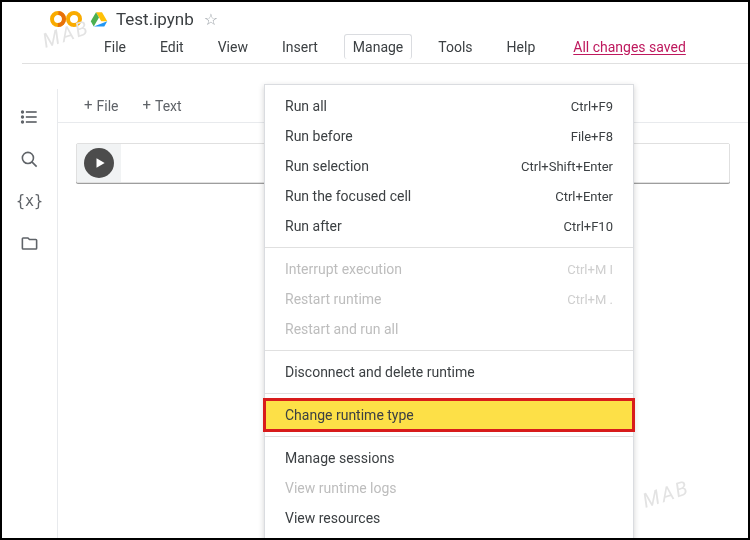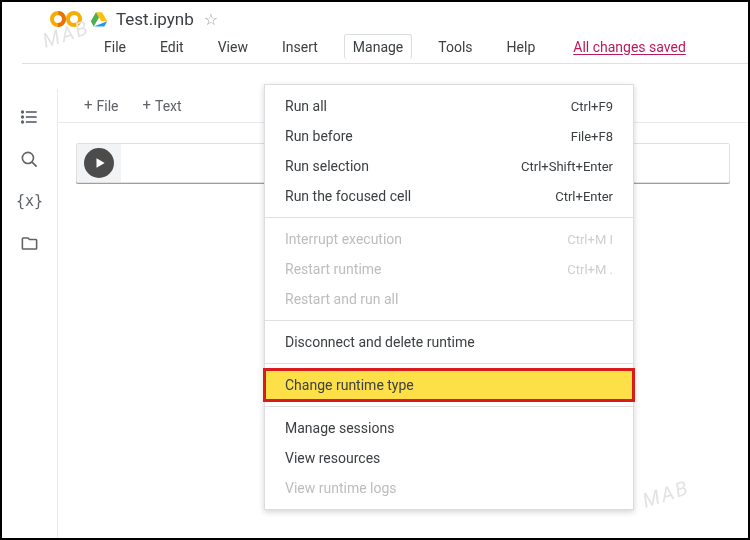--- a/index.html
+++ b/index.html
@@ -241,20 +241,24 @@
     <span class="shortcut">File+F8</span>
   </div>
   <div class="dd-item">
     <span>Run selection</span>
     <span class="shortcut">Ctrl+Shift+Enter</span>
   </div>
   <div class="dd-item">
     <span>Run the focused cell</span>
     <span class="shortcut">Ctrl+Enter</span>
   </div>
+  <div class="dd-item">
+    <span>Run after</span>
+    <span class="shortcut">Ctrl+F10</span>
+  </div>
   <div class="dd-sep"></div>
   <div class="dd-item disabled">
     <span>Interrupt execution</span>
     <span class="shortcut">Ctrl+M I</span>
   </div>
   <div class="dd-item disabled">
     <span>Restart runtime</span>
     <span class="shortcut">Ctrl+M .</span>
   </div>
   <div class="dd-item disabled">
@@ -269,21 +273,21 @@
   <div class="dd-sep"></div>
   <div class="dd-item highlight">
     <span>Change runtime type</span>
     <span></span>
   </div>
   <div class="dd-sep"></div>
   <div class="dd-item">
     <span>Manage sessions</span>
     <span></span>
   </div>
+  <div class="dd-item disabled">
+    <span>View runtime logs</span>
+    <span></span>
+  </div>
   <div class="dd-item">
     <span>View resources</span>
     <span></span>
   </div>
-  <div class="dd-item disabled">
-    <span>View runtime logs</span>
-    <span></span>
-  </div>
 </div>
 
 </body></html>

